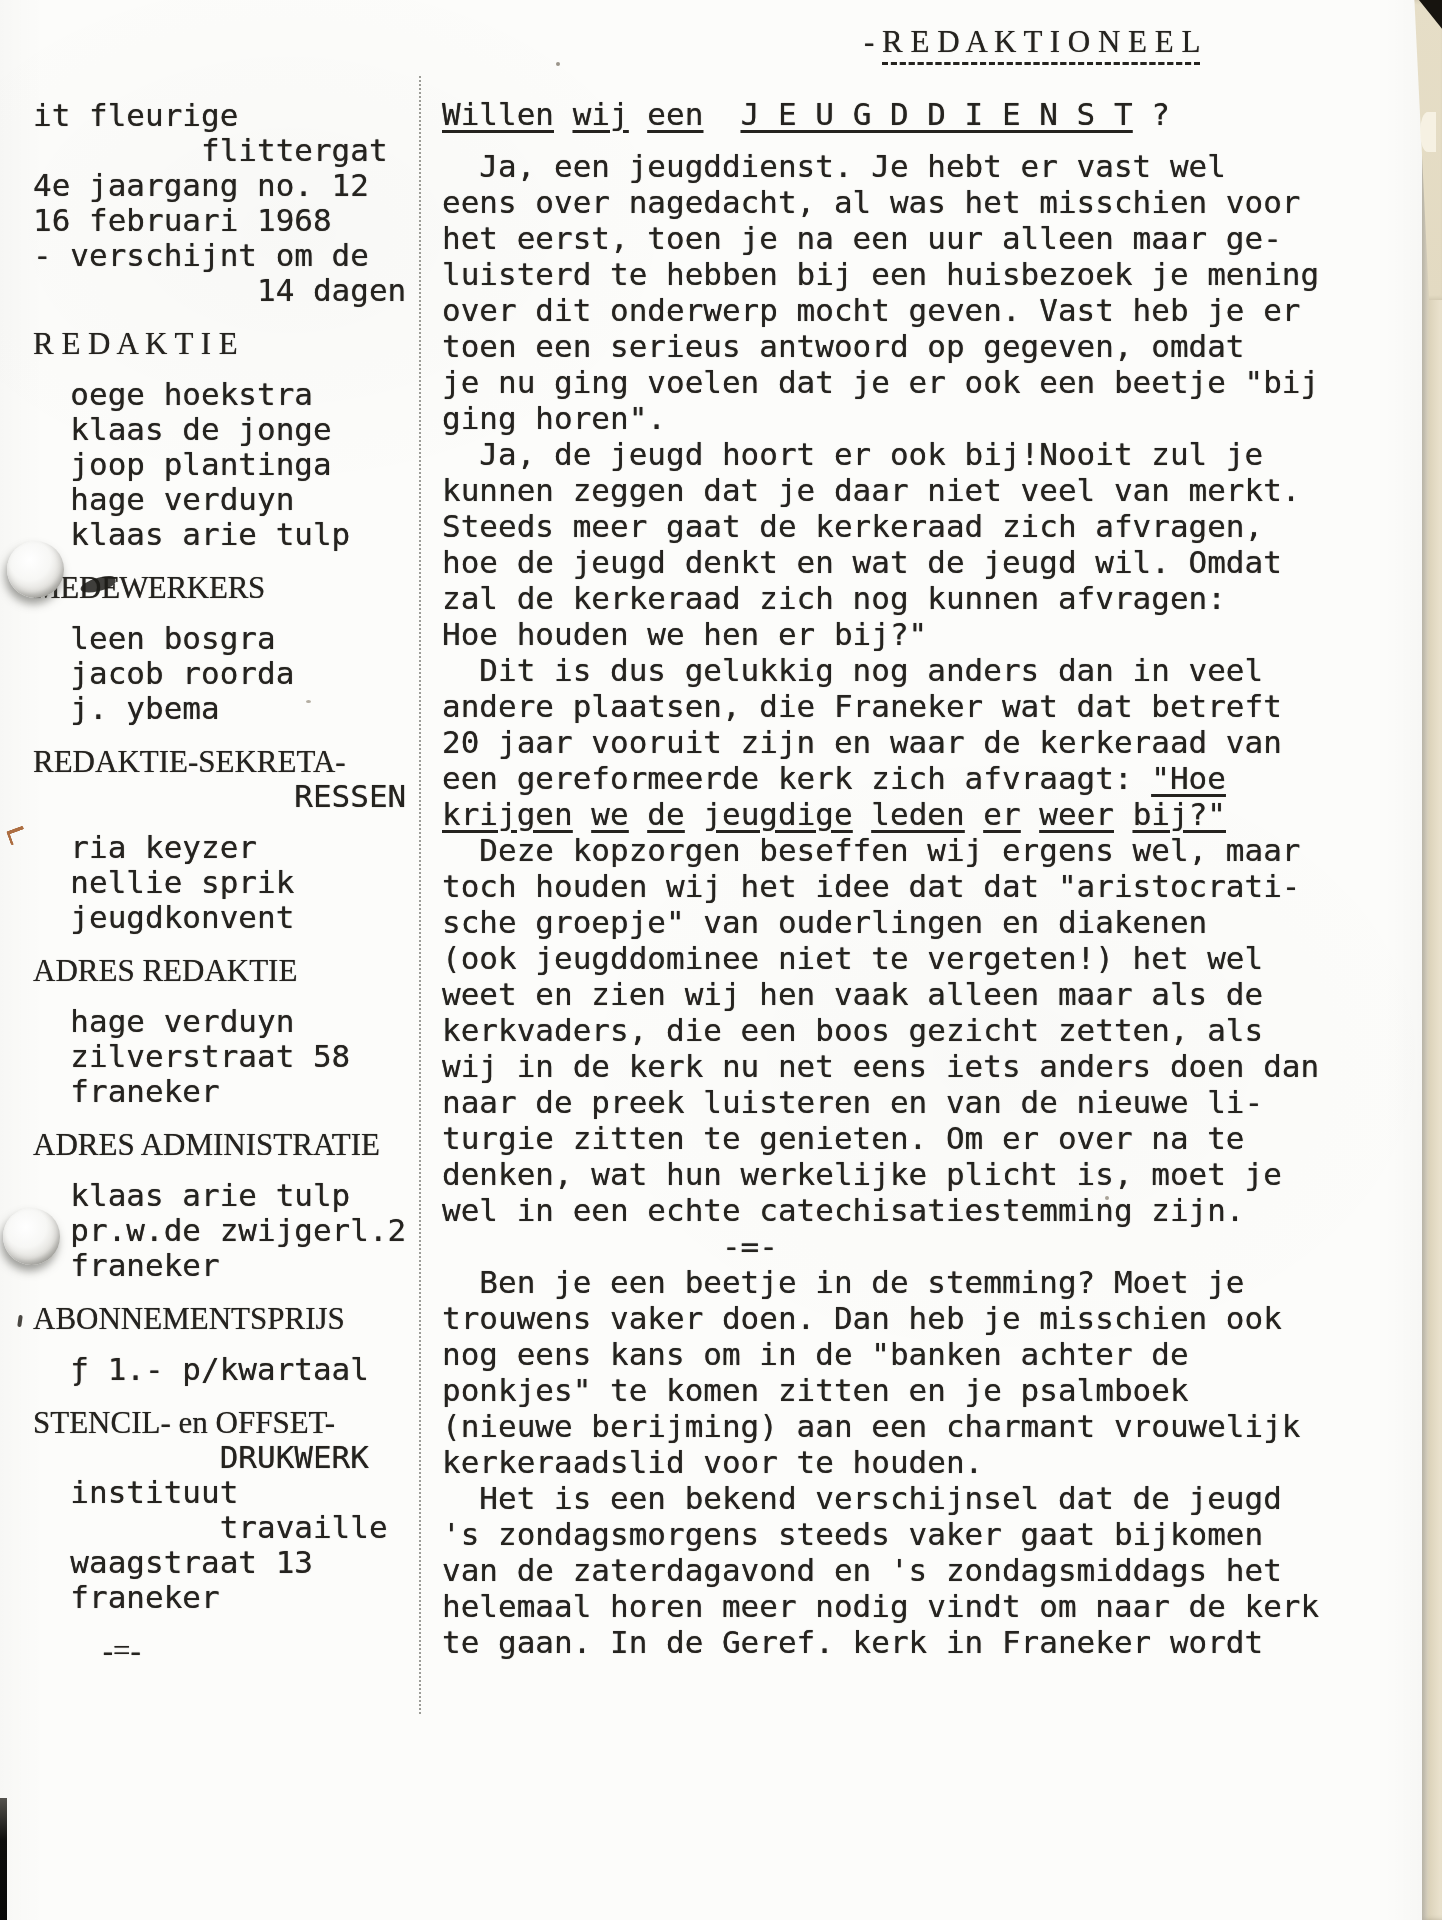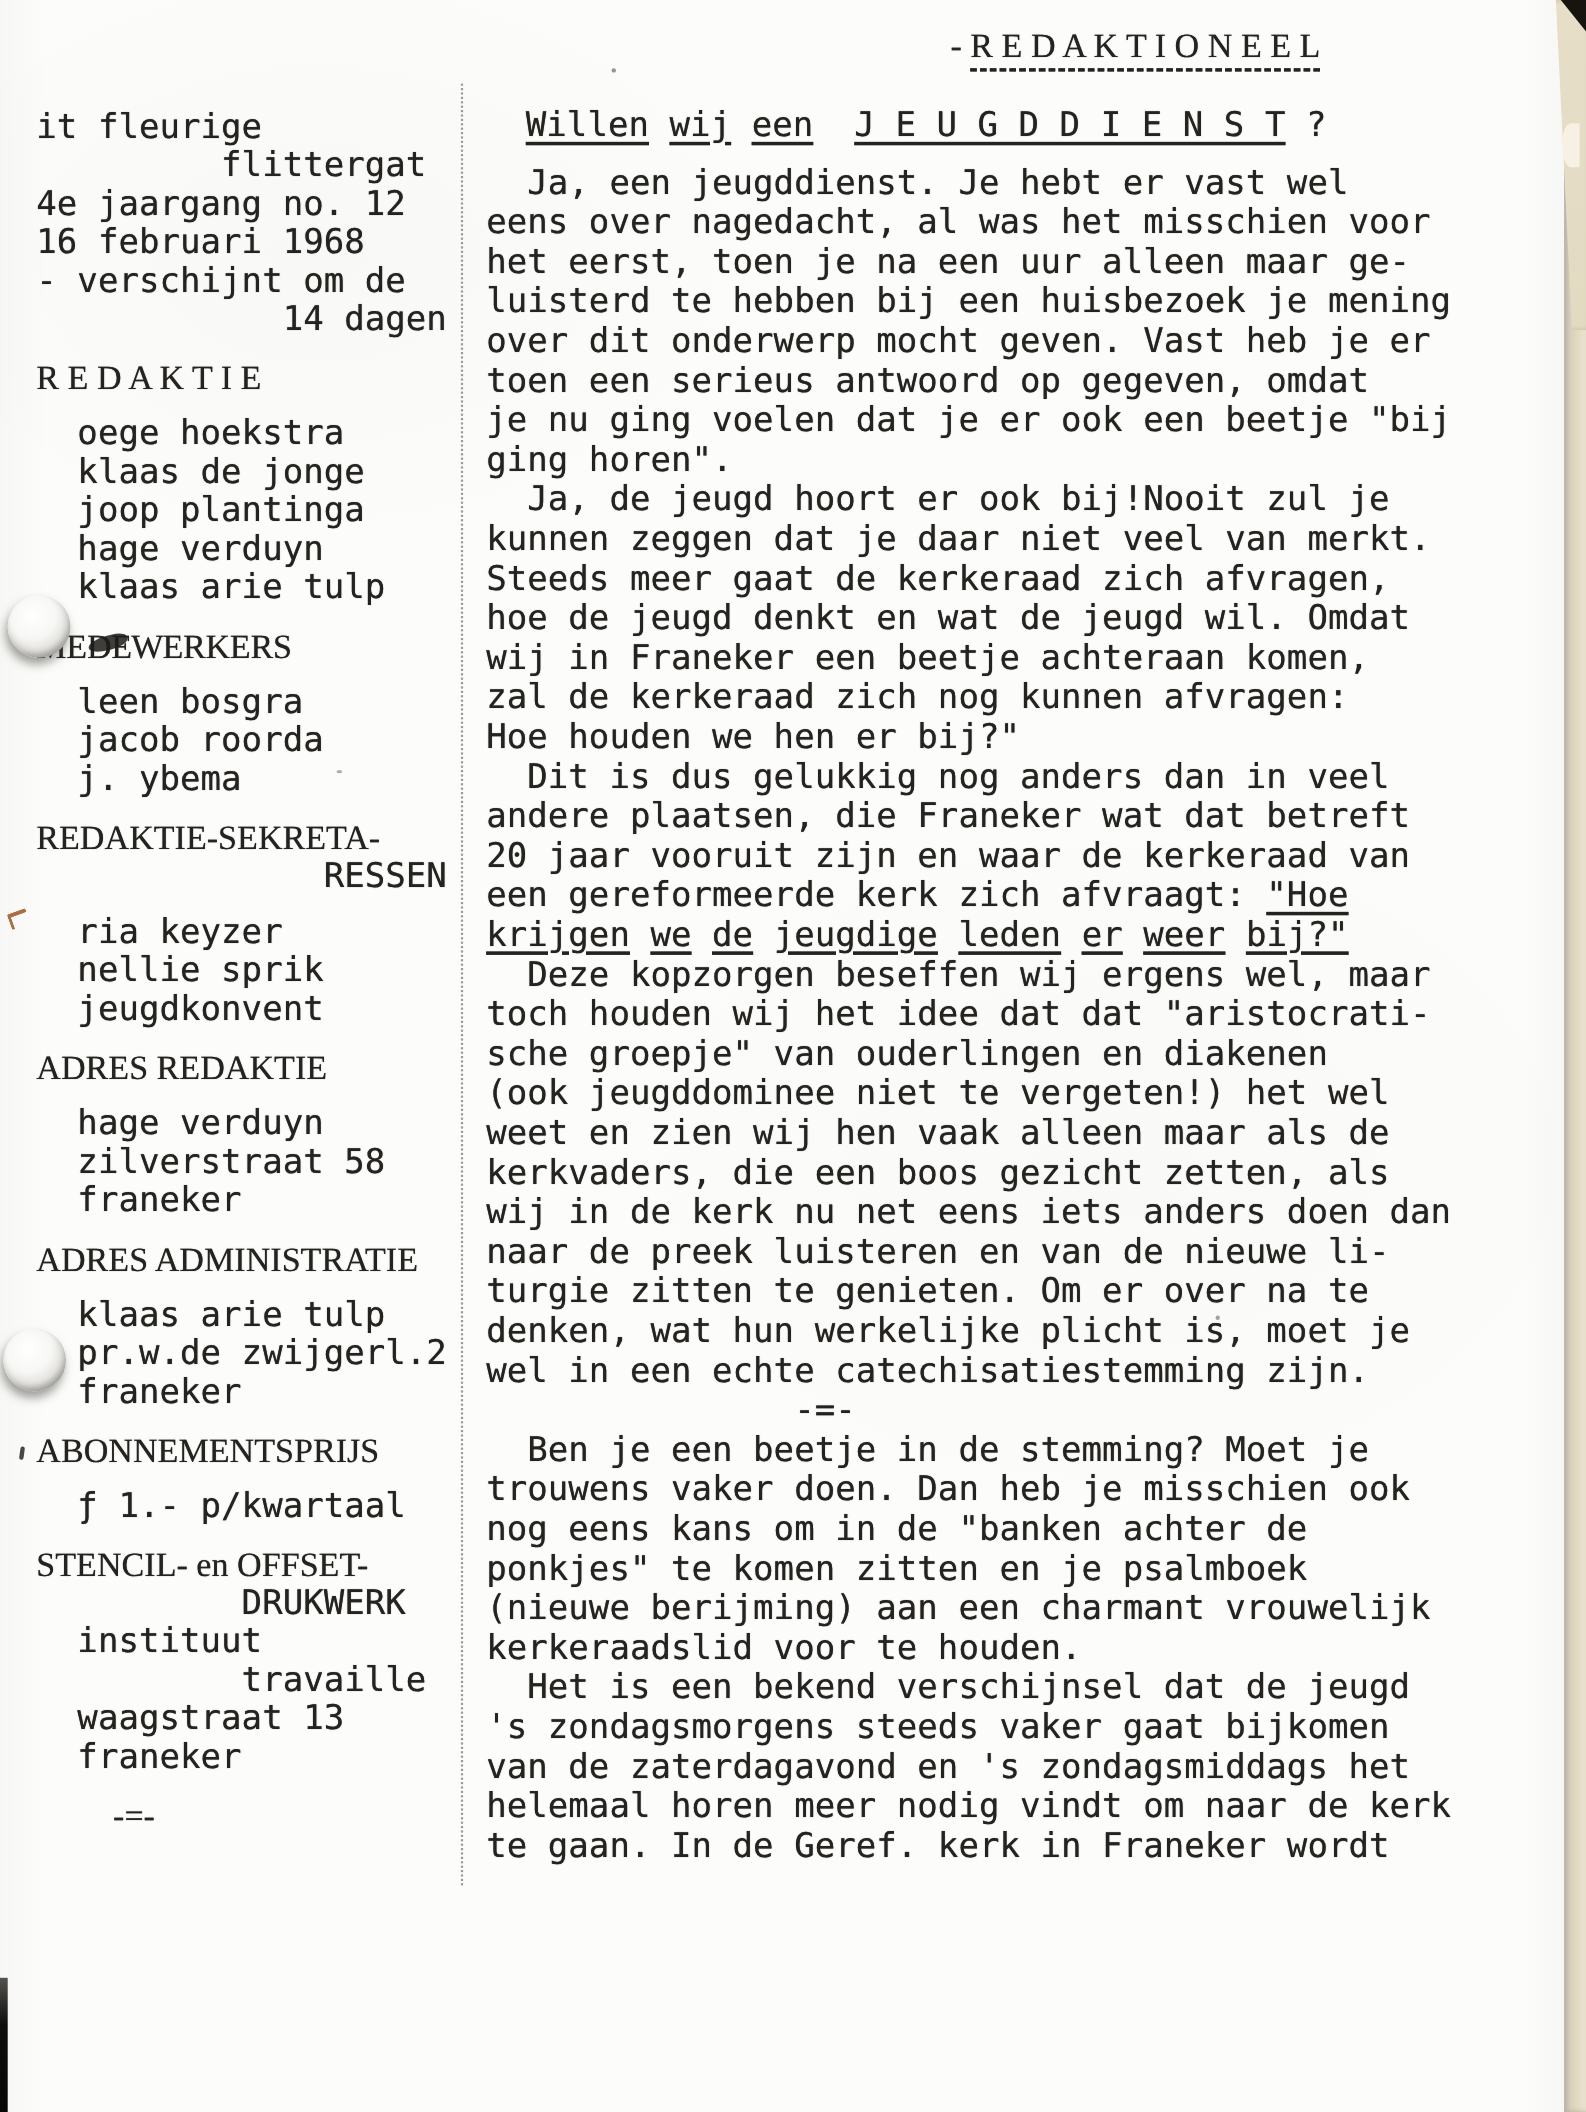--- a/index.html
+++ b/index.html
@@ -16,21 +16,21 @@
       radial-gradient(ellipse 600px 400px at 20% 12%, rgba(0,0,0,0.015), transparent 70%),
       radial-gradient(ellipse 700px 500px at 70% 55%, rgba(0,0,0,0.012), transparent 70%),
       linear-gradient(to right, rgba(0,0,0,0.02), transparent 3%, transparent 96%, rgba(0,0,0,0.03));
   }
   .ln{white-space:pre;text-shadow:0 0 0.8px rgba(30,28,24,0.75);}
   .col-left{position:absolute;left:33px;top:86px;width:400px;font-size:31px;line-height:35px;margin-top:12px;}
   .col-right{position:absolute;left:442px;top:96px;width:900px;font-size:31px;line-height:36px;}
   .g{margin-top:18px;font-family:Liberation Serif, serif;}
   .hb{margin-bottom:16px;}
   .tight{letter-spacing:-4px;}
-  .title{margin-bottom:16px;margin-left:36px;}
+  .title{margin-bottom:16px;}
   .u{text-decoration:underline;text-decoration-thickness:2.5px;text-underline-offset:5px;}
   .du{text-decoration:underline;text-decoration-style:dashed;text-decoration-thickness:3px;text-underline-offset:10px;}
   .section-header{position:absolute;left:864px;top:24px;font-size:31px;line-height:36px;white-space:pre;text-shadow:0 0 0.8px rgba(30,28,24,0.75);font-family:Liberation Serif, serif;}
 
   
   .divider{position:absolute;left:419px;top:76px;height:1638px;width:0;border-left:2px dotted #8c8c86;opacity:.85;}
 
   
   .hole{position:absolute;width:57px;height:57px;border-radius:50%;
     background:radial-gradient(circle at 40% 33%, #ffffff 0%, #f7f7f5 40%, #e3e2de 62%, #bebdb7 78%, #8e8d86 90%, #6b6a63 100%);
@@ -114,21 +114,20 @@
     <div class="ln">het eerst, toen je na een uur alleen maar ge-</div>
     <div class="ln">luisterd te hebben bij een huisbezoek je mening</div>
     <div class="ln">over dit onderwerp mocht geven. Vast heb je er</div>
     <div class="ln">toen een serieus antwoord op gegeven, omdat</div>
     <div class="ln">je nu ging voelen dat je er ook een beetje "bij</div>
     <div class="ln">ging horen".</div>
     <div class="ln">  Ja, de jeugd hoort er ook bij!Nooit zul je</div>
     <div class="ln">kunnen zeggen dat je daar niet veel van merkt.</div>
     <div class="ln">Steeds meer gaat de kerkeraad zich afvragen,</div>
     <div class="ln">hoe de jeugd denkt en wat de jeugd wil. Omdat</div>
-    <div class="ln">wij in Franeker een beetje achteraan komen,</div>
     <div class="ln">zal de kerkeraad zich nog kunnen afvragen:</div>
     <div class="ln">Hoe houden we hen er bij?"</div>
     <div class="ln">  Dit is dus gelukkig nog anders dan in veel</div>
     <div class="ln">andere plaatsen, die Franeker wat dat betreft</div>
     <div class="ln">20 jaar vooruit zijn en waar de kerkeraad van</div>
     <div class="ln"><span>een gereformeerde kerk zich afvraagt: </span><span class="u">"Hoe</span></div>
     <div class="ln"><span class="u">krijgen</span><span> </span><span class="u">we</span><span> </span><span class="u">de</span><span> </span><span class="u">jeugdige</span><span> </span><span class="u">leden</span><span> </span><span class="u">er</span><span> </span><span class="u">weer</span><span> </span><span class="u">bij?"</span></div>
     <div class="ln">  Deze kopzorgen beseffen wij ergens wel, maar</div>
     <div class="ln">toch houden wij het idee dat dat "aristocrati-</div>
     <div class="ln">sche groepje" van ouderlingen en diakenen</div>

